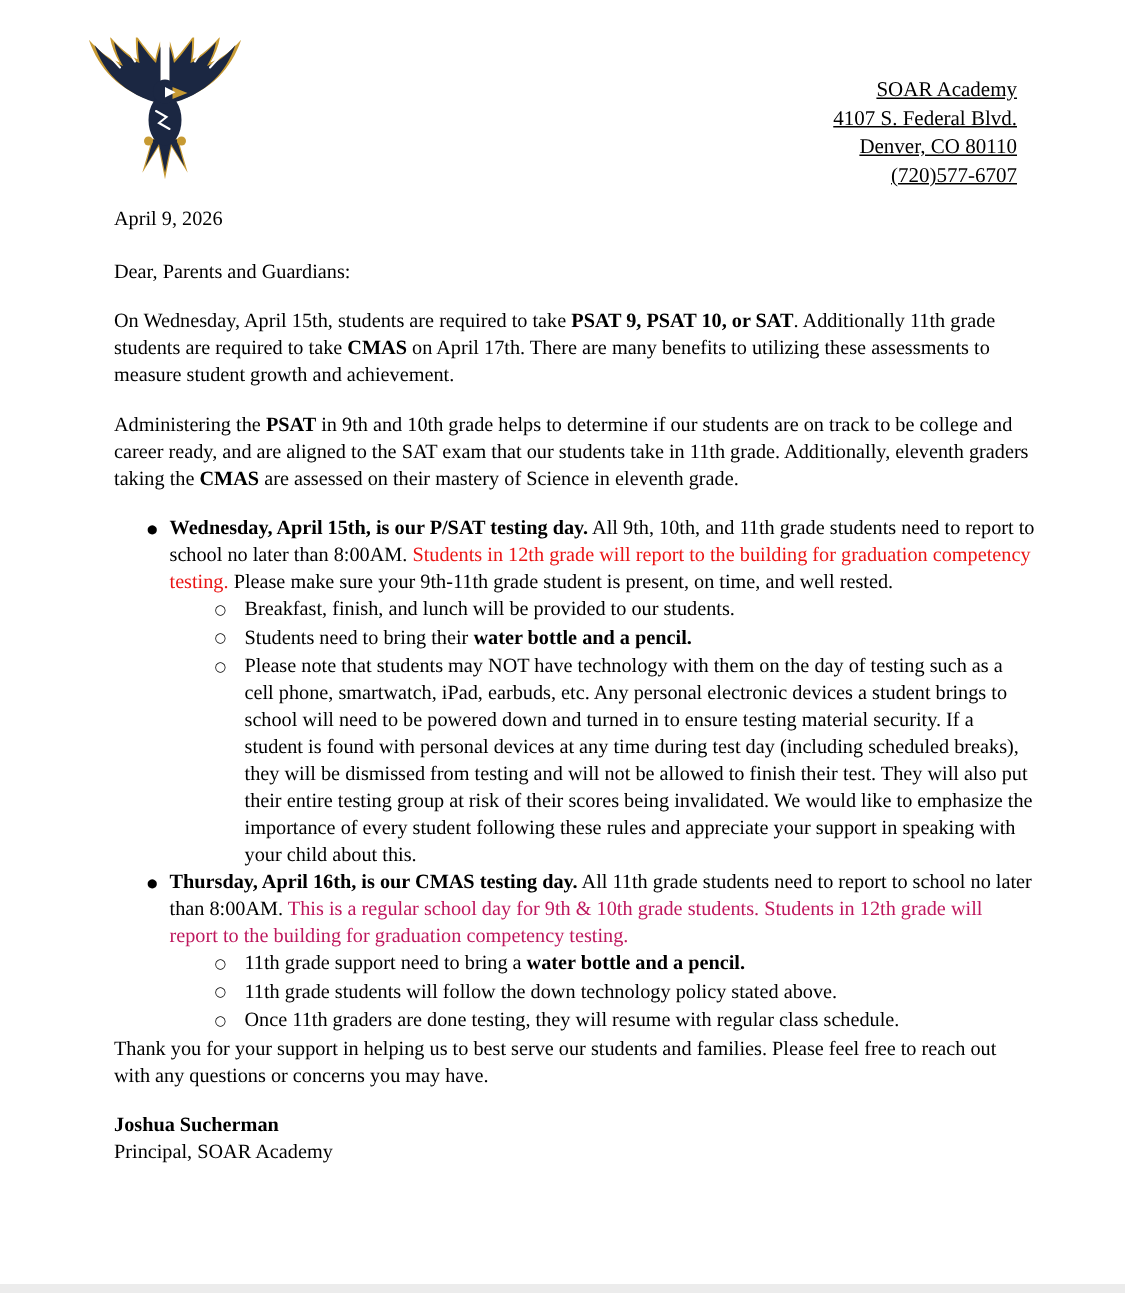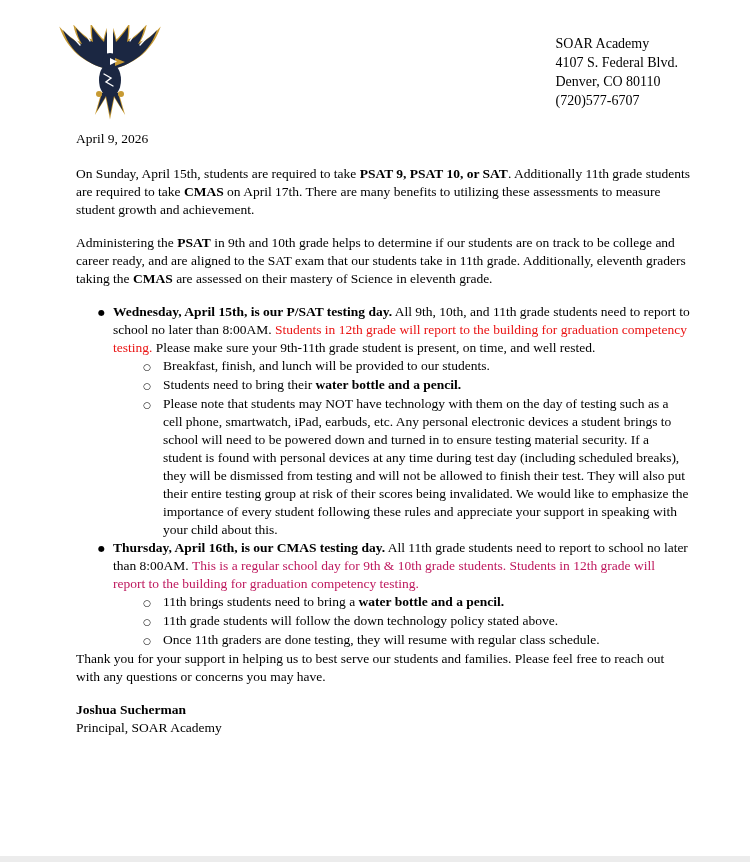--- a/index.html
+++ b/index.html
@@ -15,23 +15,25 @@
     color: #000000;
   }
   .letterhead {
     display: flex;
     justify-content: space-between;
     align-items: flex-start;
     padding: 25px 72px 0 55px;
   }
   .logo { width: 110px; height: 95px; flex: 0 0 auto; }
   .org {
+    text-align: right;
     font-size: 14px;
     line-height: 19px;
-    margin-top: 9px;
+    margin-top: 26px;
+    text-decoration: underline;
   }
   .body {
     padding: 10px 60px 0 76px;
   }
   .date { margin-bottom: 17px; }
   .salutation { margin-bottom: 15px; }
   .para { margin-bottom: 15px; }
   .gap-top { }
   .b { font-weight: bold; }
   .li { display: flex; }
@@ -96,23 +98,24 @@
     <div class="org">
       <div>SOAR Academy</div>
       <div>4107 S. Federal Blvd.</div>
       <div>Denver, CO 80110</div>
       <div>(720)577-6707</div>
     </div>
   </div>
 
   <div class="body">
     <div class="date">April 9, 2026</div>
+    <div class="salutation">Dear, Parents and Guardians:</div>
 
     <div>
-        <div class="para"><span>On Sunday, April 15th, students are required to take </span><span class="b">PSAT 9, PSAT 10, or SAT</span><span>. Additionally 11th grade students are required to take </span><span class="b">CMAS</span><span> on April 17th.  There are many benefits to utilizing these assessments to measure student growth and achievement.</span></div>
+        <div class="para"><span>On Wednesday, April 15th, students are required to take </span><span class="b">PSAT 9, PSAT 10, or SAT</span><span>. Additionally 11th grade students are required to take </span><span class="b">CMAS</span><span> on April 17th.  There are many benefits to utilizing these assessments to measure student growth and achievement.</span></div>
         <div class="para"><span>Administering the </span><span class="b">PSAT</span><span> in 9th and 10th grade helps to determine if our students are on track to be college and career ready, and are aligned to the SAT exam that our students take in 11th grade. Additionally, eleventh graders taking the </span><span class="b">CMAS</span><span> are assessed on their mastery of Science in eleventh grade.</span></div>
         <div class="li l1">
           <span class="marker">●</span>
           <span class="content"><span class="b">Wednesday, April 15th, is our P/SAT testing day.</span><span> All 9th, 10th, and 11th grade students need to report to school no later than 8:00AM. </span><span style="color: rgb(234, 20, 20);">Students in 12th grade will report to the building for graduation competency testing.</span><span> Please make sure your 9th-11th grade student is present, on time, and well rested.</span></span>
         </div>
         <div class="li l2">
           <span class="marker">○</span>
           <span class="content"><span>Breakfast, finish, and lunch will be provided to our students.</span></span>
         </div>
         <div class="li l2">
@@ -122,21 +125,21 @@
         <div class="li l2">
           <span class="marker">○</span>
           <span class="content"><span>Please note that students may NOT have technology with them on the day of testing such as a cell phone, smartwatch, iPad, earbuds, etc. Any personal electronic devices a student brings to school will need to be powered down and turned in to ensure testing material security.  If a student is found with personal devices at any time during test day (including scheduled breaks), they will be dismissed from testing and will not be allowed to finish their test.  They will also put their entire testing group at risk of their scores being invalidated.  We would like to emphasize the importance of every student following these rules and appreciate your support in speaking with your child about this.</span></span>
         </div>
         <div class="li l1">
           <span class="marker">●</span>
           <span class="content"><span class="b">Thursday, April 16th, is our CMAS testing day.</span><span> All 11th grade students need to report to school no later than 8:00AM.  </span><span style="color: #be185d;">This is a regular school day for 9th &amp; 10th grade students. Students in 12th grade will report to the building for graduation competency testing.</span></span>
         </div>
         <div class="li l2">
           <span class="marker">○</span>
-          <span class="content"><span>11th brings students need to bring a </span><span class="b">water bottle and a pencil.</span></span>
+          <span class="content"><span>11th grade support need to bring a </span><span class="b">water bottle and a pencil.</span></span>
         </div>
         <div class="li l2">
           <span class="marker">○</span>
           <span class="content"><span>11th grade students will follow the down technology policy stated above.</span></span>
         </div>
         <div class="li l2">
           <span class="marker">○</span>
           <span class="content"><span>Once 11th graders are done testing, they will resume with regular class schedule.</span></span>
         </div>
         <div class="para gap-top"><span>Thank you for your support in helping us to best serve our students and families.  Please feel free to reach out with any questions or concerns you may have.</span></div>

